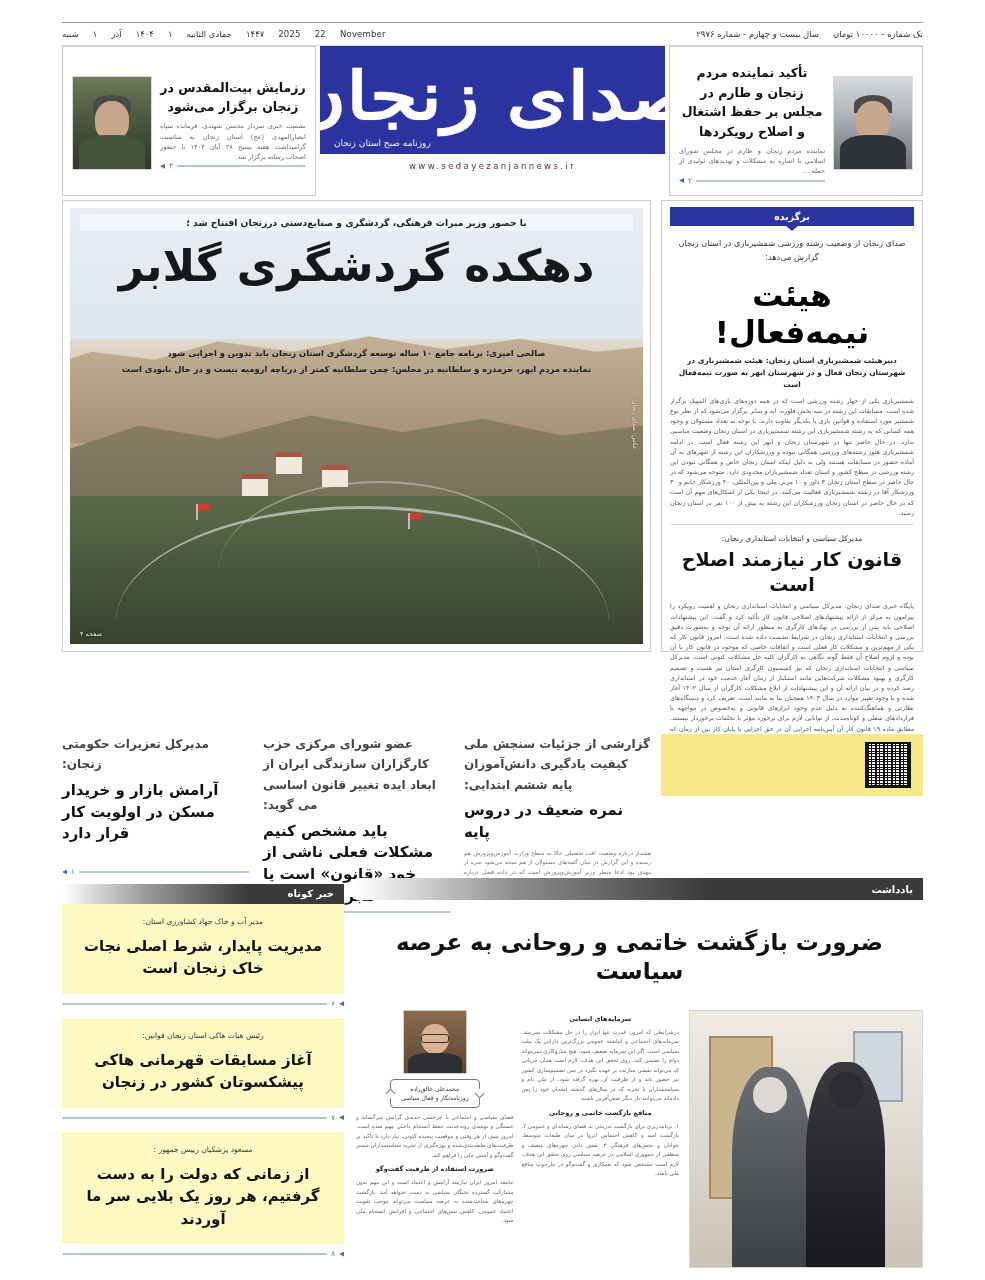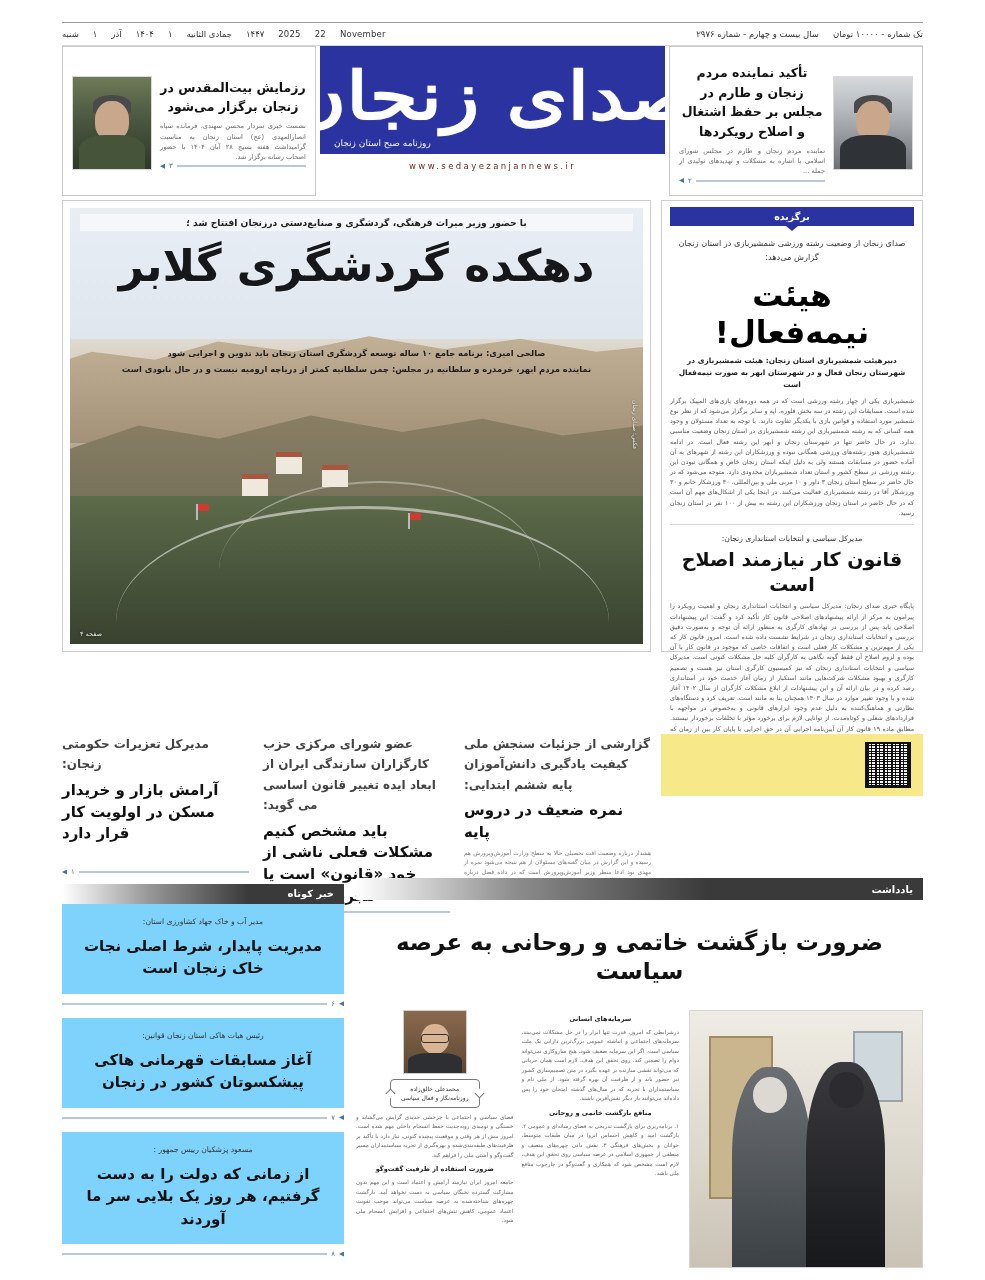--- a/index.html
+++ b/index.html
@@ -309,21 +309,21 @@
   .byline:after{right:-4px;top:50%;margin-top:-3px;border-left:0;border-top:0;}
   .author-thumb{
     width:62px;height:62px;margin:0 auto 4px auto;border:1px solid #cfcfcf;overflow:hidden;position:relative;
     background:linear-gradient(180deg,#8a6a4e,#5c4733);
   }
   .at-face{position:absolute;left:50%;top:22%;transform:translateX(-50%);width:28px;height:30px;border-radius:48%;background:#d8b494;}
   .at-glass{position:absolute;left:50%;top:38%;transform:translateX(-50%);width:26px;height:7px;border:1.4px solid #333;border-radius:3px;}
   .at-body{position:absolute;left:50%;bottom:0;transform:translateX(-50%);width:54px;height:20px;border-radius:40% 40% 0 0;background:#2d2f33;}
 
   .ybox{
-    background:#7dd3fc;padding:12px 14px 14px 14px;box-sizing:border-box;margin-bottom:6px;
+    background:#fef9c3;padding:12px 14px 14px 14px;box-sizing:border-box;margin-bottom:6px;
   }
   .ybox .yk{font-size:7.6px;color:#333;text-align:center;line-height:1.7;}
   .ybox .yh{font-size:15px;font-weight:800;color:#111;line-height:1.5;text-align:center;margin-top:6px;}
   .ylink{display:flex;align-items:center;gap:4px;margin:0 0 10px 0;font-size:7px;color:#4a6fa5;}
   .ylink .bar{height:2px;background:#b9c7dc;flex:1;}
   .ylink .dot{width:5px;height:5px;background:#4a6fa5;clip-path:polygon(100% 0,100% 100%,0 50%);}
 
   .pl-left{direction:ltr;}
 </style>
 </head>

